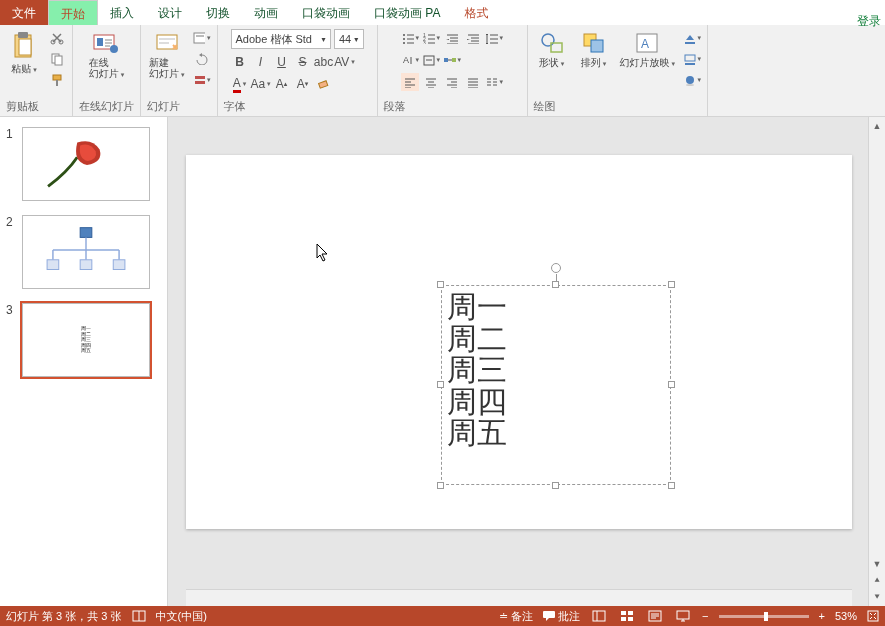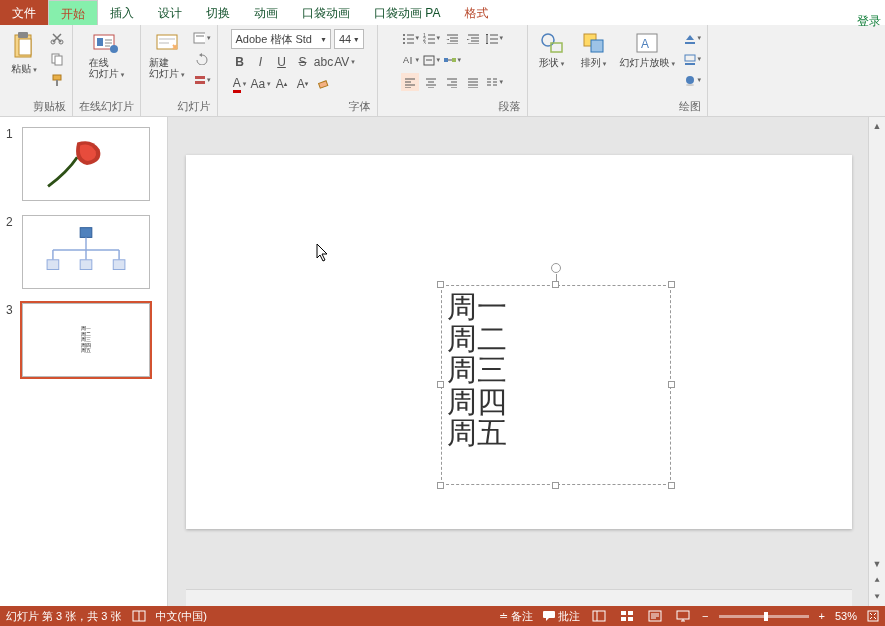--- a/index.html
+++ b/index.html
@@ -10,21 +10,21 @@
 .menubar .tab { padding: 5px 12px; cursor: pointer; color: #14532d; }
 .menubar .tab.file { background: #b7472a; color: #fff; }
 .menubar .tab.active { background: #86efac; color: #b7472a; border: 1px solid #ccc; border-bottom: none; }
 .menubar .tab.ctx { color: #b7472a; }
 .menubar .login { position: absolute; right: 4px; top: 13px; font-size: 12px; color: #15803d; }
 
 
 .ribbon { height: 92px; background: #f1f1f1; border-bottom: 1px solid #d4d4d4; display: flex; font-size: 11px; color: #444; }
 .group { border-right: 1px solid #d4d4d4; display: flex; flex-direction: column; align-items: center; justify-content: space-between; padding: 4px 6px 2px 6px; }
 .group-body { display: flex; align-items: flex-start; gap: 6px; flex: 1; }
-.group-label { font-size: 11px; color: #666; text-align: right; width: 100%; padding-top: 2px; }
+.group-label { font-size: 11px; color: #666; text-align: left; width: 100%; padding-top: 2px; }
 .bigbtn { display: flex; flex-direction: column; align-items: center; gap: 2px; padding: 2px; cursor: pointer; min-width: 36px; }
 .bigbtn .lbl { font-size: 10px; line-height: 1.1; }
 .iconbox { display: flex; align-items: center; justify-content: center; }
 .col { display: flex; flex-direction: column; gap: 3px; }
 .row { display: flex; align-items: center; gap: 3px; }
 .smallbtn { width: 18px; height: 18px; display: flex; align-items: center; justify-content: center; cursor: pointer; font-size: 12px; color: #555; }
 .dd::after { content: "▾"; font-size: 7px; margin-left: 2px; color: #666; }
 .selectbox { height: 20px; border: 1px solid #bbb; background: #fff; font-size: 11px; padding: 2px 4px; display: flex; align-items: center; }
 .selectbox.font { width: 100px; }
 .selectbox.size { width: 30px; justify-content: center; }

